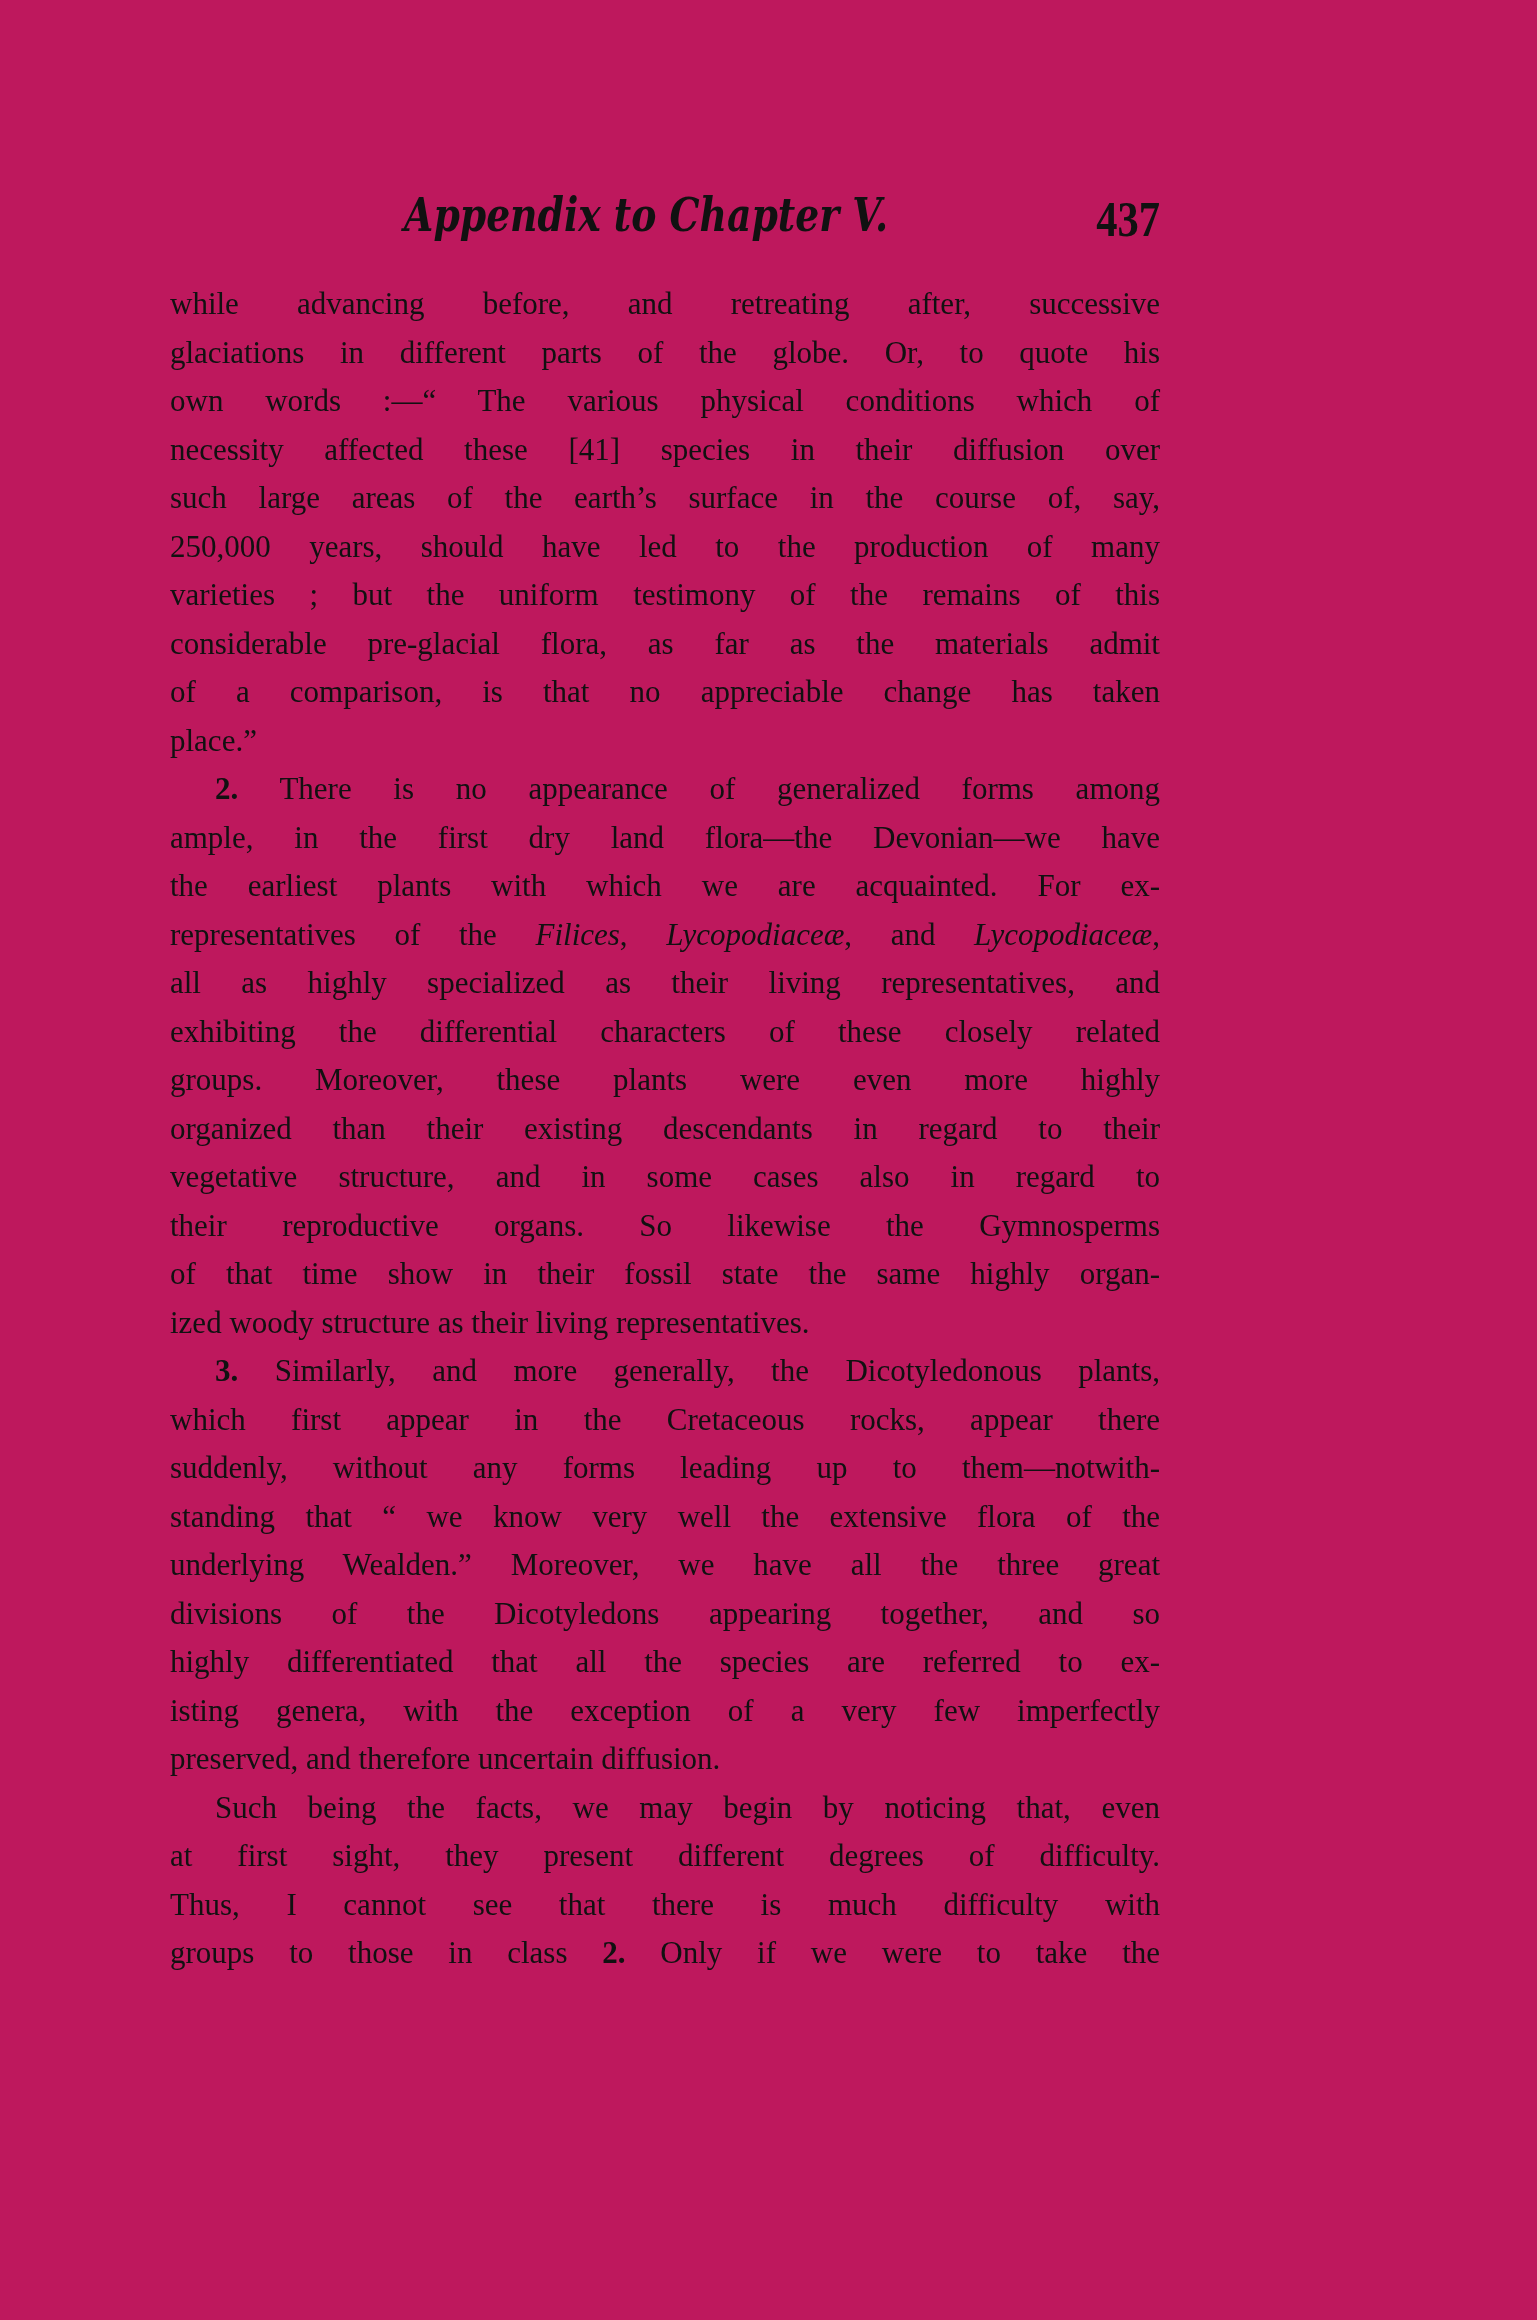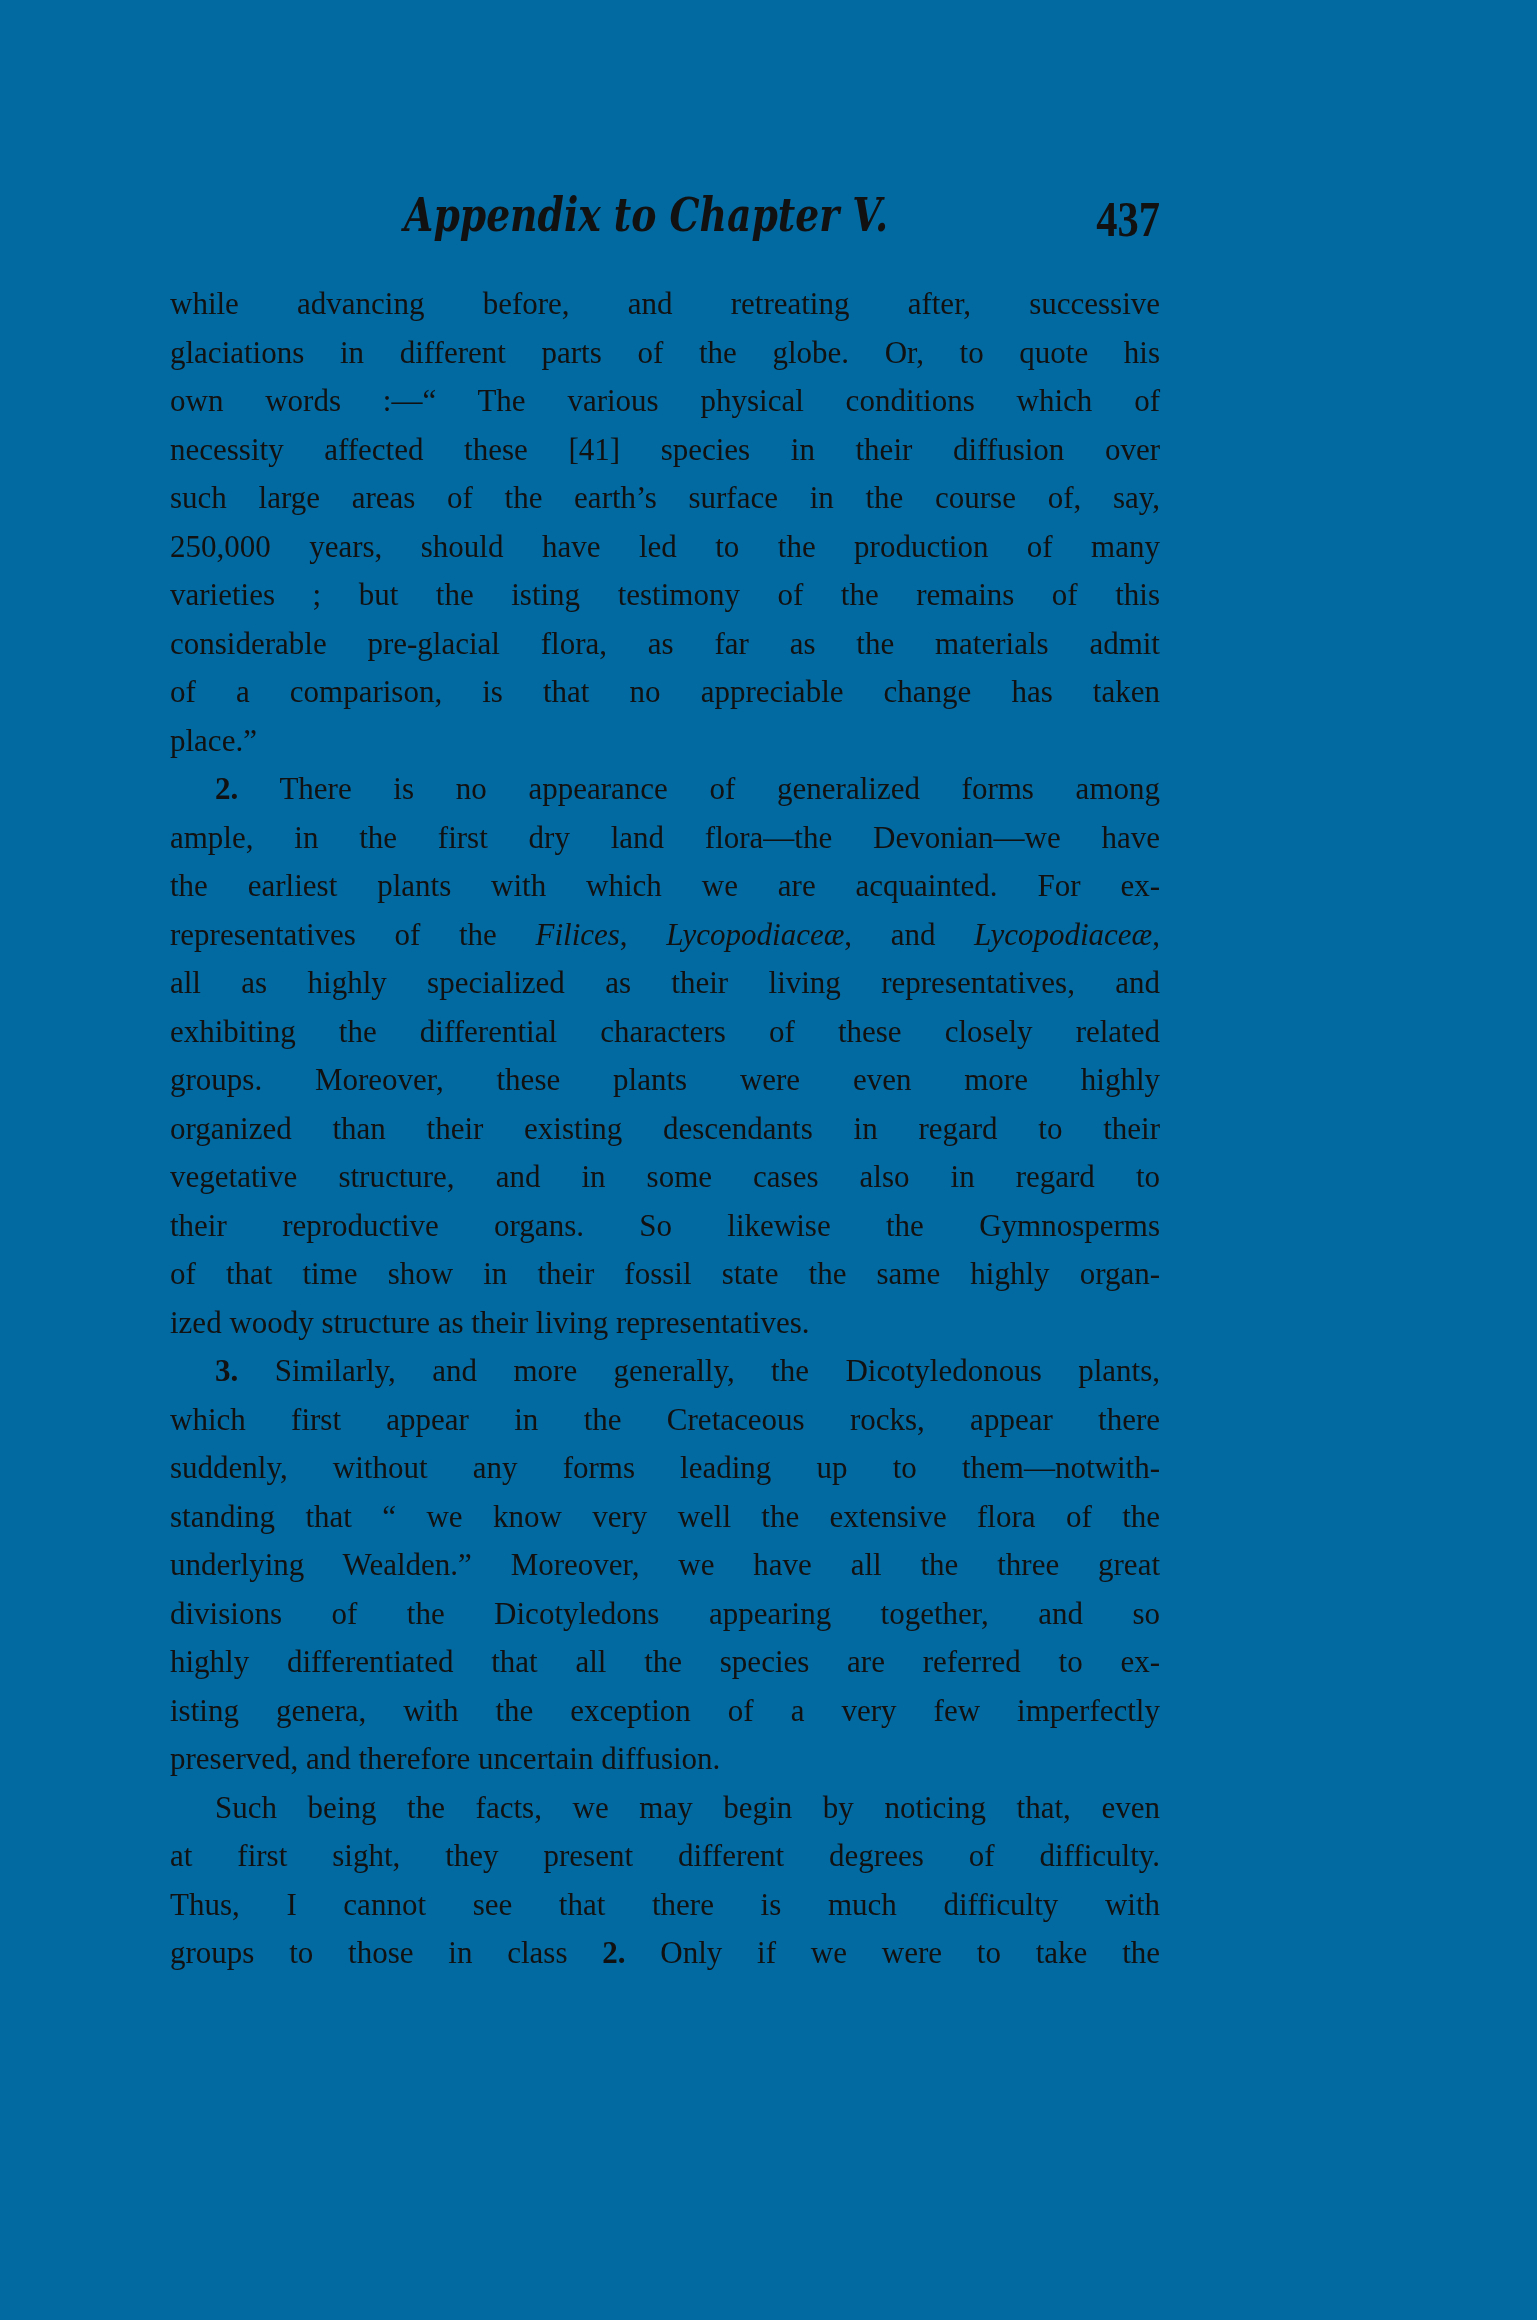--- a/index.html
+++ b/index.html
@@ -1,17 +1,17 @@
 <!DOCTYPE html>
 <html><head>
 <meta charset="utf-8">
 <style>
   html, body { margin: 0; padding: 0; background: #ffffff; }
   body { width: 1537px; height: 2320px; position: relative; overflow: hidden; }
-  .page { position: absolute; left: 0; top: 0; width: 1537px; height: 2320px; background: #0369a1; color: #111; }
+  .page { position: absolute; left: 0; top: 0; width: 1537px; height: 2320px; background: #be185d; color: #111; }
   .running-head { position: absolute; top: 188px; left: 170px; width: 990px; height: 70px; }
   .head-title {
     position: absolute; left: 0; width: 990px; text-align: center; top: 0;
     font-family: "DejaVu Serif", serif; font-style: italic; font-weight: bold;
     font-size: 46px; letter-spacing: 0px; transform: scaleX(0.82); transform-origin: 390px 0;
   }
   .page-number {
     position: absolute; right: 0; top: 2px;
     font-family: "Liberation Serif", serif; font-size: 50px; font-weight: bold;
     transform: scaleX(0.85); transform-origin: right top;
@@ -34,21 +34,21 @@
     <div class="head-title">Appendix to Chapter V.</div>
     <div class="page-number">437</div>
   </div>
   <div class="body-text" id="body-text">
       <span class="line"><span>while advancing before, and retreating after, successive</span></span>
       <span class="line"><span>glaciations in different parts of the globe.  Or, to quote his</span></span>
       <span class="line"><span>own words :—“ The various physical conditions which of</span></span>
       <span class="line"><span>necessity affected these [41] species in their diffusion over</span></span>
       <span class="line"><span>such large areas of the earth’s surface in the course of, say,</span></span>
       <span class="line"><span>250,000 years, should have led to the production of many</span></span>
-      <span class="line"><span>varieties ; but the isting testimony of the remains of this</span></span>
+      <span class="line"><span>varieties ; but the uniform testimony of the remains of this</span></span>
       <span class="line"><span>considerable pre-glacial flora, as far as the materials admit</span></span>
       <span class="line"><span>of a comparison, is that no appreciable change has taken</span></span>
       <span class="line last"><span>place.”</span></span>
       <span class="line indent"><span class="num">2.</span><span> There is no appearance of generalized forms among</span></span>
       <span class="line"><span>ample, in the first dry land flora—the Devonian—we have</span></span>
       <span class="line"><span>the earliest plants with which we are acquainted.  For ex-</span></span>
       <span class="line"><span>representatives of the </span><em>Filices</em><span>, </span><em>Lycopodiaceæ</em><span>, and </span><em>Lycopodiaceæ</em><span>,</span></span>
       <span class="line"><span>all as highly specialized as their living representatives, and</span></span>
       <span class="line"><span>exhibiting the differential characters of these closely related</span></span>
       <span class="line"><span>groups.  Moreover, these plants were even more highly</span></span>

